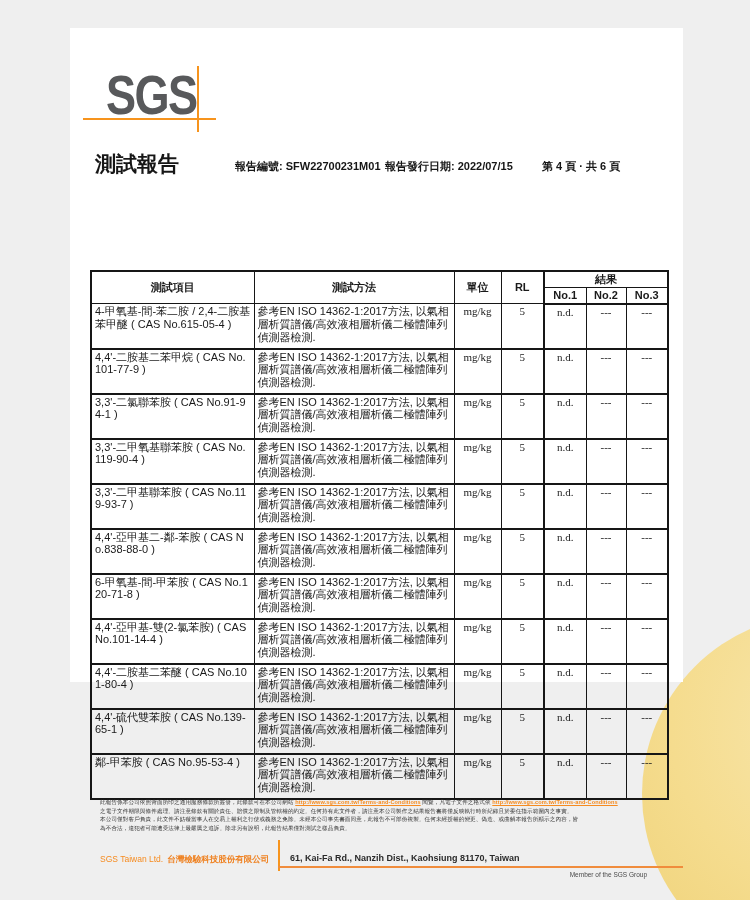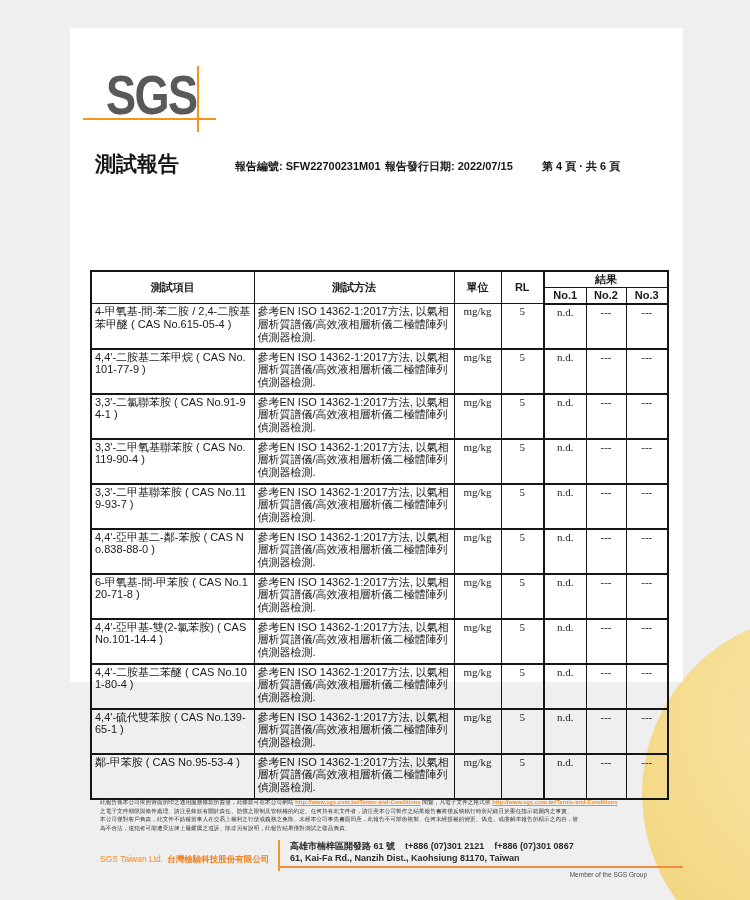--- a/index.html
+++ b/index.html
@@ -216,18 +216,17 @@
     <div><span>此報告係本公司依照背面所印之通用服務條款所簽發，此條款可在本公司網站 </span><a href="#" class="fp-link">http://www.sgs.com.tw/Terms-and-Conditions</a><span> 閱覽，凡電子文件之格式依 </span><a href="#" class="fp-link">http://www.sgs.com.tw/Terms-and-Conditions</a></div>
     <div>之電子文件期限與條件處理。請注意條款有關於責任、賠償之限制及管轄權的約定。任何持有此文件者，請注意本公司製作之結果報告書將僅反映執行時所紀錄且於委任指示範圍內之事實。</div>
     <div>本公司僅對客戶負責，此文件不妨礙當事人在交易上權利之行使或義務之免除。未經本公司事先書面同意，此報告不可部份複製。任何未經授權的變更、偽造、或曲解本報告所顯示之內容，皆</div>
     <div>為不合法，違犯者可能遭受法律上最嚴厲之追訴。除非另有說明，此報告結果僅對測試之樣品負責。</div>
   </div>
 
   <div class="company-line">
     <span>SGS Taiwan Ltd.</span><span class="company-cjk">台灣檢驗科技股份有限公司</span>
   </div>
   <div class="footer-vline"></div>
-  <div class="addr1">高雄市楠梓區開發路 61 號    t+886 (07)301 2121    f+886 (07)301 0867</div>
   <div class="addr2">61, Kai-Fa Rd., Nanzih Dist., Kaohsiung 81170, Taiwan</div>
   <div class="footer-hline"></div>
   <div class="member">Member of the SGS Group</div>
 
 </div>
 
 </body></html>

